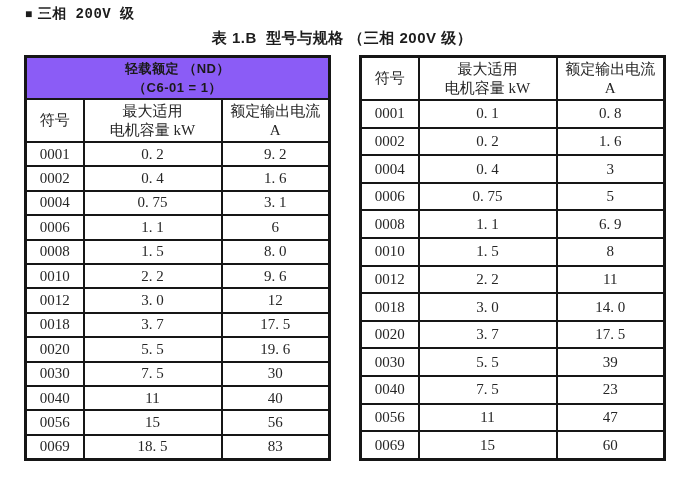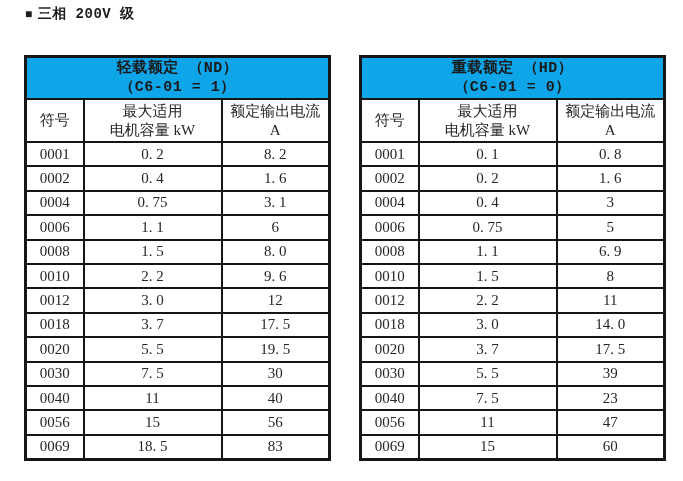--- a/index.html
+++ b/index.html
@@ -42,24 +42,24 @@
     border: 3px solid #161616;
   }
   table.spec-table th, table.spec-table td {
     border: 2px solid #161616;
     text-align: center;
     vertical-align: middle;
     padding: 0;
     overflow: hidden;
   }
   th.title-cell {
-    background: #0ea5e9;
+    background: #8b5cf6;
     height: 40px;
-    font-family: Liberation Mono, monospace;
-    font-weight: bold; font-size: 15px; line-height: 19px;
+    font-family: Liberation Sans, sans-serif;
+    font-weight: bold; font-size: 13px; line-height: 19px;
     color: #1a1a1a;
     letter-spacing: 0.5px;
   }
   tr.col-header-row th {
     height: 41px;
     font-weight: normal;
     font-size: 15px; line-height: 19px;
     color: #262626;
   }
   table.spec-table td {
@@ -71,20 +71,21 @@
 </style>
 </head>
 <body>
 
 <div class="page">
 
   <div class="section-title">
     <span class="marker">■</span><span>三相 200V 级</span>
   </div>
 
+  <div class="caption">表 1.B  型号与规格 （三相 200V 级）</div>
 
   <div class="tables">
 
     <table class="spec-table">
       <colgroup>
         <col style="width:58px">
           <col style="width:138px">
           <col style="width:108px">
       </colgroup>
       <thead>
@@ -105,21 +106,21 @@
           <th>
             <span>额定输出电流</span><br>
             <span>A</span>
           </th>
         </tr>
       </thead>
       <tbody>
           <tr>
             <td>0001</td>
             <td>0. 2</td>
-            <td>8. 2</td>
+            <td>9. 2</td>
           </tr>
           <tr>
             <td>0002</td>
             <td>0. 4</td>
             <td>1. 6</td>
           </tr>
           <tr>
             <td>0004</td>
             <td>0. 75</td>
             <td>3. 1</td>
@@ -145,21 +146,21 @@
             <td>12</td>
           </tr>
           <tr>
             <td>0018</td>
             <td>3. 7</td>
             <td>17. 5</td>
           </tr>
           <tr>
             <td>0020</td>
             <td>5. 5</td>
-            <td>19. 5</td>
+            <td>19. 6</td>
           </tr>
           <tr>
             <td>0030</td>
             <td>7. 5</td>
             <td>30</td>
           </tr>
           <tr>
             <td>0040</td>
             <td>11</td>
             <td>40</td>
@@ -177,26 +178,20 @@
         </tbody>
     </table>
 
     <table class="spec-table">
       <colgroup>
         <col style="width:58px">
           <col style="width:138px">
           <col style="width:108px">
       </colgroup>
       <thead>
-        <tr>
-          <th colspan="3" class="title-cell">
-            <span>重载额定 （HD）</span><br>
-            <span>（C6-01 = 0）</span>
-          </th>
-        </tr>
         <tr class="col-header-row">
           <th>
             <span>符号</span>
           </th>
           <th>
             <span>最大适用</span><br>
             <span>电机容量 kW</span>
           </th>
           <th>
             <span>额定输出电流</span><br>

